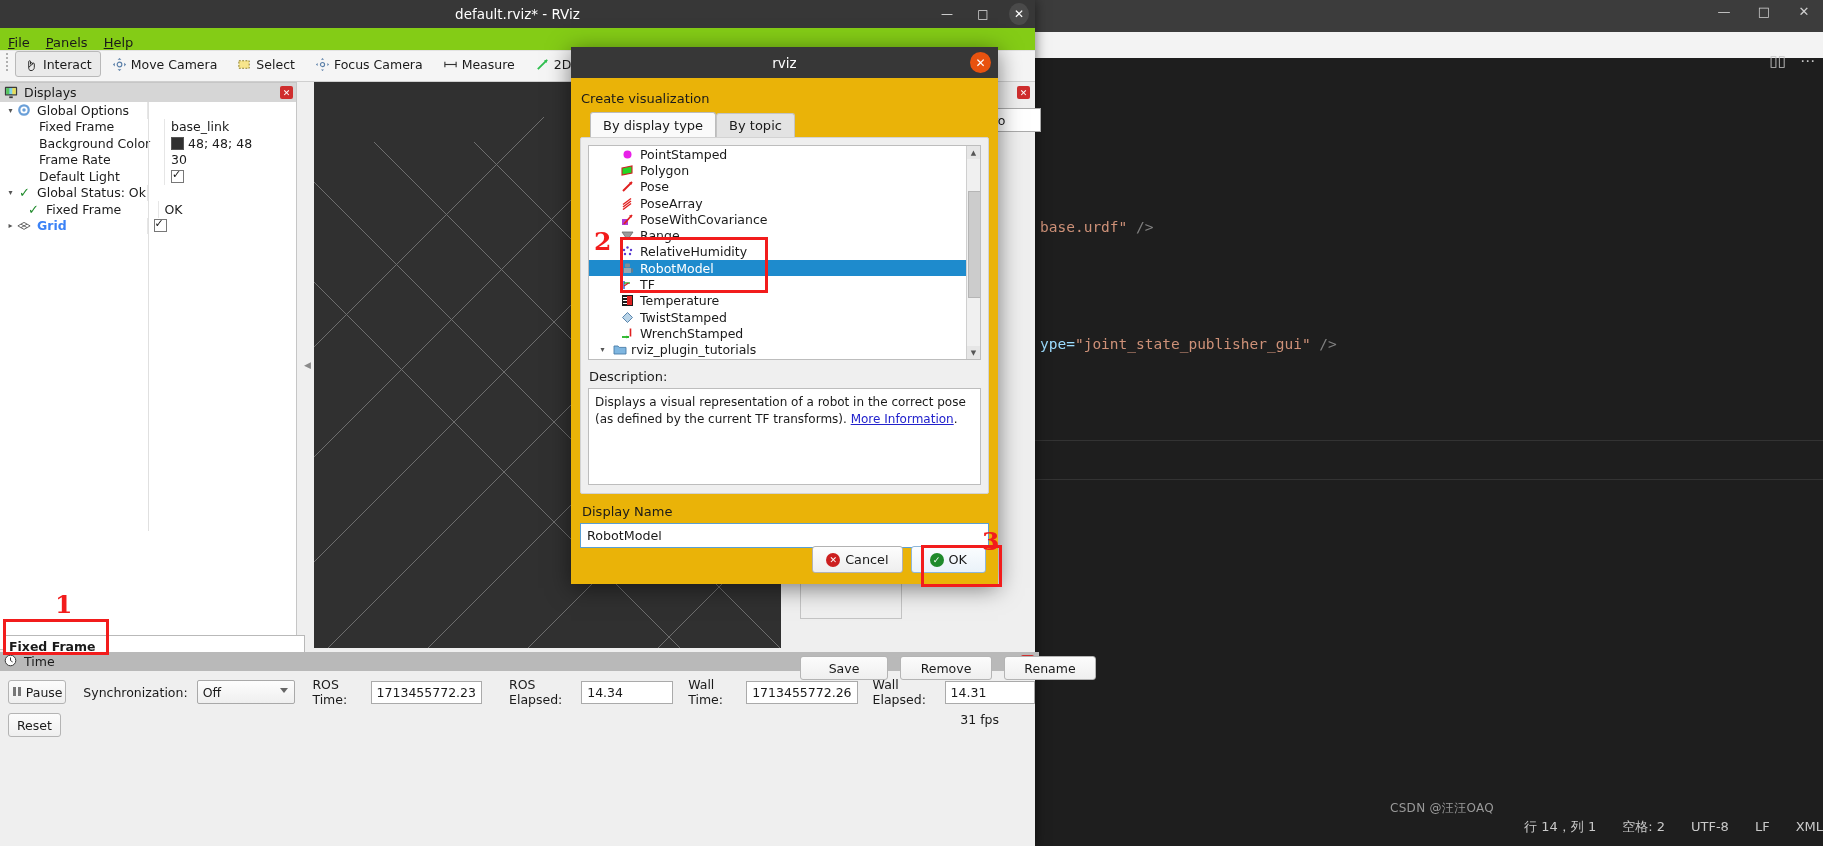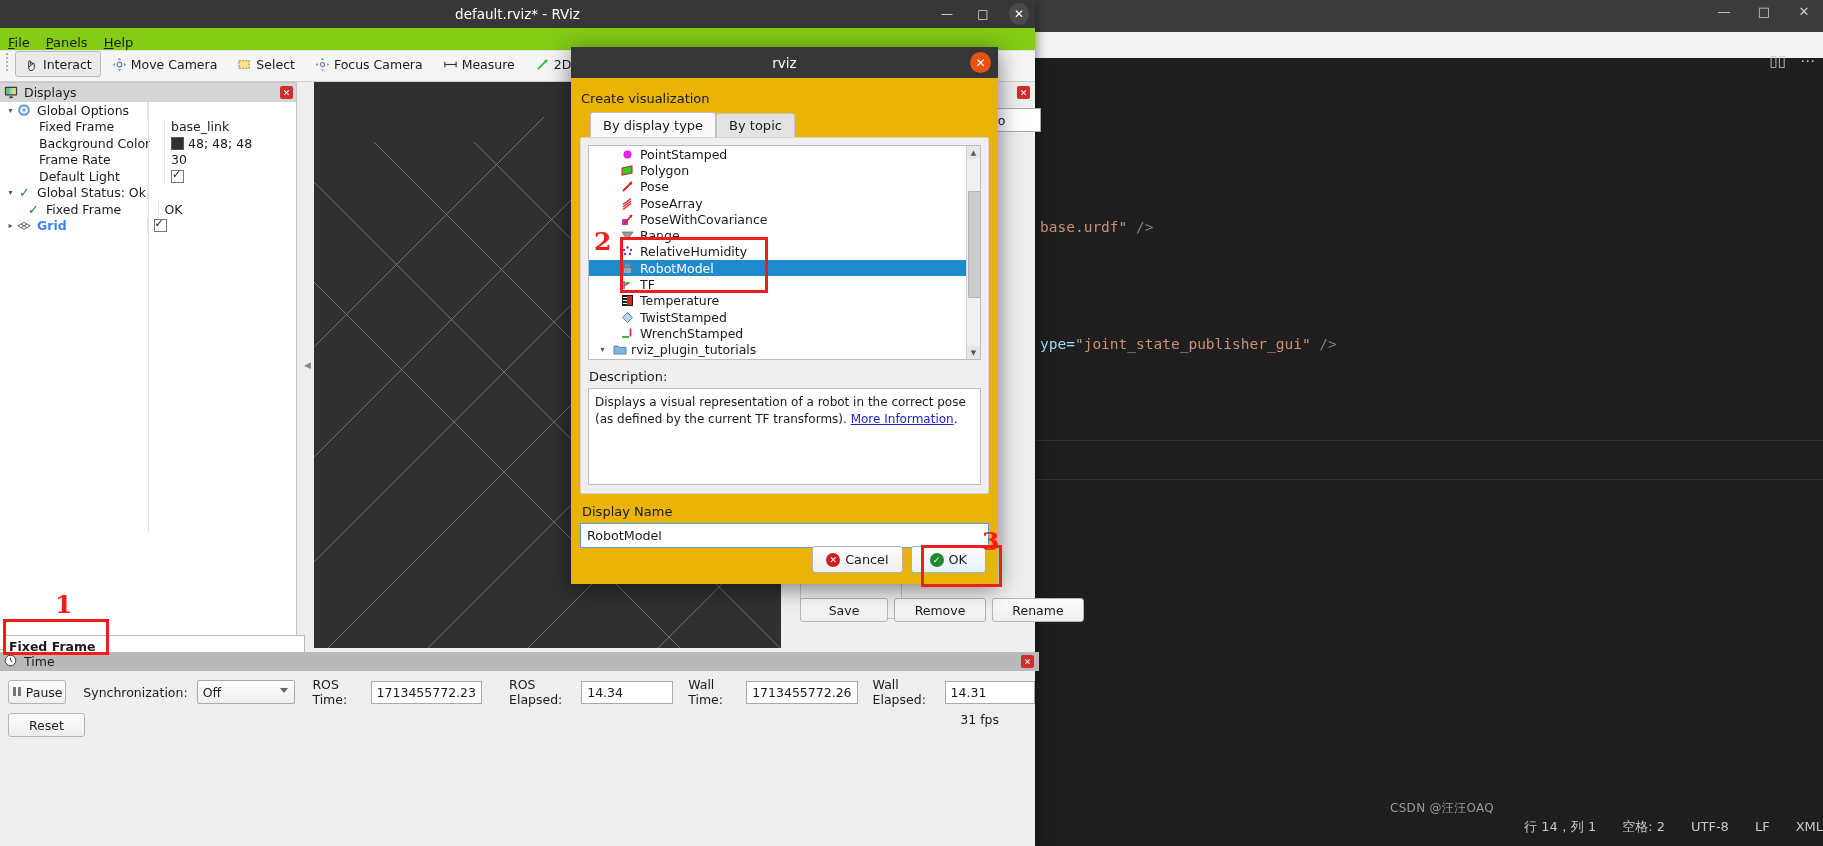--- a/index.html
+++ b/index.html
@@ -84,21 +84,21 @@
   .time-row{display:flex;align-items:center;gap:9px;padding:6px 0 0 8px;font-size:12.5px;}
   .tfield{height:21px;background:#fff;border:1px solid #aaa;display:flex;align-items:center;padding:0 5px;font-size:12.5px;}
   .combo{height:22px;width:115px;background:linear-gradient(#fdfdfd,#efefef);border:1px solid #a9a9a9;border-radius:2px;display:flex;align-items:center;padding:0 5px;font-size:12.5px;position:relative;}
   .combo .car{position:absolute;right:6px;top:7px;border-left:4px solid transparent;border-right:4px solid transparent;border-top:5px solid #666;}
   .fps{position:absolute;right:36px;top:712px;font-size:12.5px;}
 
   
   .rp-close{position:absolute;left:1017px;top:86px;width:13px;height:13px;border-radius:2px;background:#cf2e2e;color:#fff;font-size:9px;display:flex;align-items:center;justify-content:center;z-index:3;}
   .rp-field{position:absolute;left:988px;top:108px;width:47px;height:22px;background:#fff;border:1px solid #aaa;display:flex;align-items:center;padding-left:4px;font-size:12.5px;z-index:3;}
   .rp-panelbg{position:absolute;left:785px;top:100px;width:250px;height:548px;background:#efefef;z-index:1;}
-  .rp-btnrow{position:absolute;left:800px;top:598px;display:flex;gap:6px;z-index:3;}
+  .rp-btnrow{position:absolute;left:800px;top:656px;display:flex;gap:12px;z-index:3;}
   .rp-listbox{position:absolute;left:800px;top:575px;width:100px;height:42px;background:#efefef;border:1px solid #c4c4c4;z-index:3;}
 
   
   .dlg{position:absolute;left:571px;top:47px;width:427px;height:537px;background:#eab308;
        box-shadow:0 4px 22px rgba(0,0,0,.5);z-index:20;}
   .dlg-title{height:31px;background:#373737;color:#fff;display:flex;align-items:center;justify-content:center;font-size:13.5px;position:relative;}
   .dlg-x{position:absolute;right:7px;top:5px;width:21px;height:21px;border-radius:50%;background:#e8520f;color:#fff;font-size:12px;display:flex;align-items:center;justify-content:center;}
   .dlg-body{padding:10px 9px 0 9px;}
   .dlg-sub{font-size:13px;margin:3px 0 7px 1px;}
   .grp{border:1px solid #d3d3d3;border-radius:2px;padding:6px 7px 8px 7px;background:#efefef;}
@@ -454,21 +454,21 @@
         <div class="tfield" style="width:106px">14.34</div>
 
         <span style="margin-left:6px">Wall Time:</span>
         <div class="tfield" style="width:104px">1713455772.26</div>
 
         <span style="margin-left:6px">Wall Elapsed:</span>
         <div class="tfield" style="width:104px">14.31</div>
       </div>
 
       <div style="padding:6px 0 0 8px">
-        <div class="gbtn" style="min-width:0;padding:0 20px;display:inline-flex">Reset</div>
+        <div class="gbtn" style="min-width:0;padding:0 8px;display:inline-flex">Reset</div>
       </div>
     </div>
     <div class="fps">31 fps</div>
   </div>
 
   <div class="dlg">
     <div class="dlg-title">
       <span>rviz</span>
       <span class="dlg-x">✕</span>
     </div>

